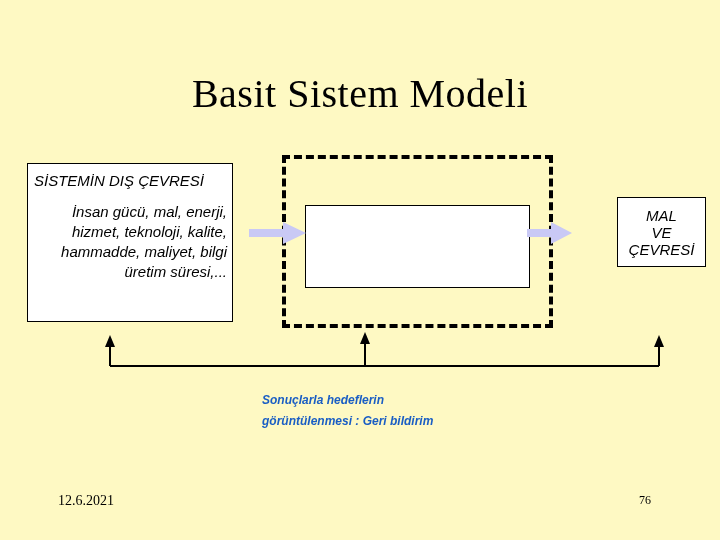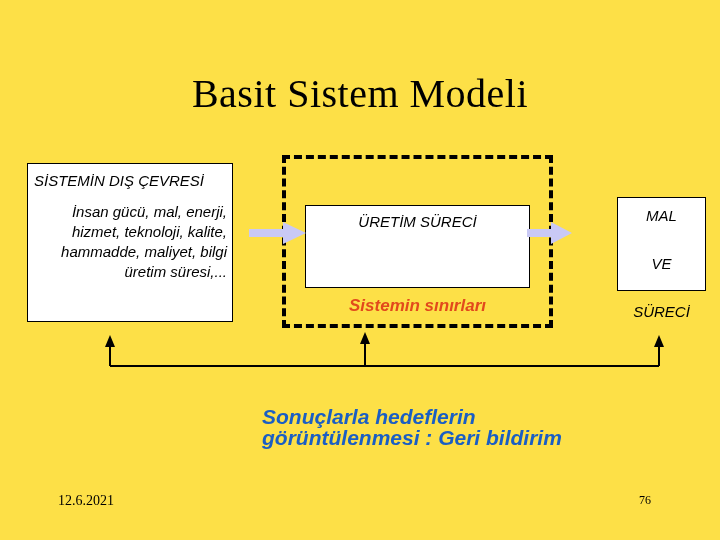--- a/index.html
+++ b/index.html
@@ -1,17 +1,17 @@
 <!DOCTYPE html>
 <html><head>
 <meta charset="utf-8">
 <style>
   html,body { margin:0; padding:0; background:#fff; }
   .slide {
-    position:relative; width:720px; height:540px; background:#fde047;
+    position:relative; width:720px; height:540px; background:#fef9c3;
     font-family:"Liberation Sans", sans-serif; color:#000; overflow:hidden;
   }
   .slide-title {
     position:absolute; top:70px; left:0; width:720px; text-align:center;
     font-family:"Liberation Serif", serif; font-size:40px; font-weight:400;
     letter-spacing:0.5px;
   }
   
   .env-box {
     position:absolute; left:27px; top:163px; width:206px; height:159px;
@@ -33,33 +33,33 @@
     text-align:center; font-style:italic; font-size:15px; padding-top:7px;
   }
   .process-title { margin:0 0 11px 0; }
   .process-subtitle { white-space:pre-line; line-height:19px; }
   .boundary-label {
     position:absolute; left:282px; top:296px; width:271px; text-align:center;
     font-weight:bold; font-style:italic; font-size:17px; color:#e2491c;
   }
   
   .output-box {
-    position:absolute; left:617px; top:197px; width:89px; height:94px;
+    position:absolute; left:617px; top:197px; width:89px; height:70px;
     border:1px solid #000; box-sizing:border-box; background:#fff;
     display:flex; flex-direction:column; justify-content:space-between;
-    padding:9px 0 8px 0; text-align:center; font-style:italic; font-size:15px;gap:31px;
+    padding:9px 0 8px 0; text-align:center; font-style:italic; font-size:15px;
   }
   .flow-arrow { position:absolute; }
   .flow-arrow-in  { left:249px; top:221px; }
   .flow-arrow-out { left:527px; top:221px; }
   .feedback-lines { position:absolute; left:100px; top:328px; }
   .feedback-caption {
     position:absolute; left:262px; top:390px;
-    font-weight:bold; font-style:italic; font-size:21px; color:#1a5ec4;
-    white-space:pre-line; line-height:21px;margin-top:16px;
+    font-weight:bold; font-style:italic; font-size:12px; color:#1a5ec4;
+    white-space:pre-line; line-height:21px;
   }
   .footer-date {
     position:absolute; left:58px; top:493px;
     font-family:Liberation Serif, serif; font-size:14px;
   }
   .footer-page {
     position:absolute; left:630px; top:493px; width:30px; text-align:center;
     font-family:"Liberation Serif", serif; font-size:12px;
   }
 </style>
@@ -74,29 +74,27 @@
     <div class="env-heading">SİSTEMİN DIŞ ÇEVRESİ</div>
     <div class="env-items">İnsan gücü, mal, enerji,
 hizmet, teknoloji, kalite,
 hammadde, maliyet, bilgi
 üretim süresi,...</div>
   </div>
 
   <div class="boundary-box"></div>
 
   <div class="process-box">
-    <div class="process-title">ÜRETİM SÜRECİ</div>
   </div>
 
-  <div class="boundary-label">Sistemin sınırları</div>
 
   <div class="output-box">
     <div>MAL</div>
     <div>VE</div>
-    <div>SÜRECİ</div>
+    <div>ÇEVRESİ</div>
   </div>
 
   <svg class="flow-arrow flow-arrow-in" width="58" height="24" viewBox="0 0 58 24">
     <polygon points="0,8 34,8 34,1 57,12 34,23 34,16 0,16" fill="#c9c9f5"></polygon>
   </svg>
 
   <svg class="flow-arrow flow-arrow-out" width="46" height="24" viewBox="0 0 46 24">
     <polygon points="0,8 24,8 24,1 45,12 24,23 24,16 0,16" fill="#c9c9f5"></polygon>
   </svg>
 

